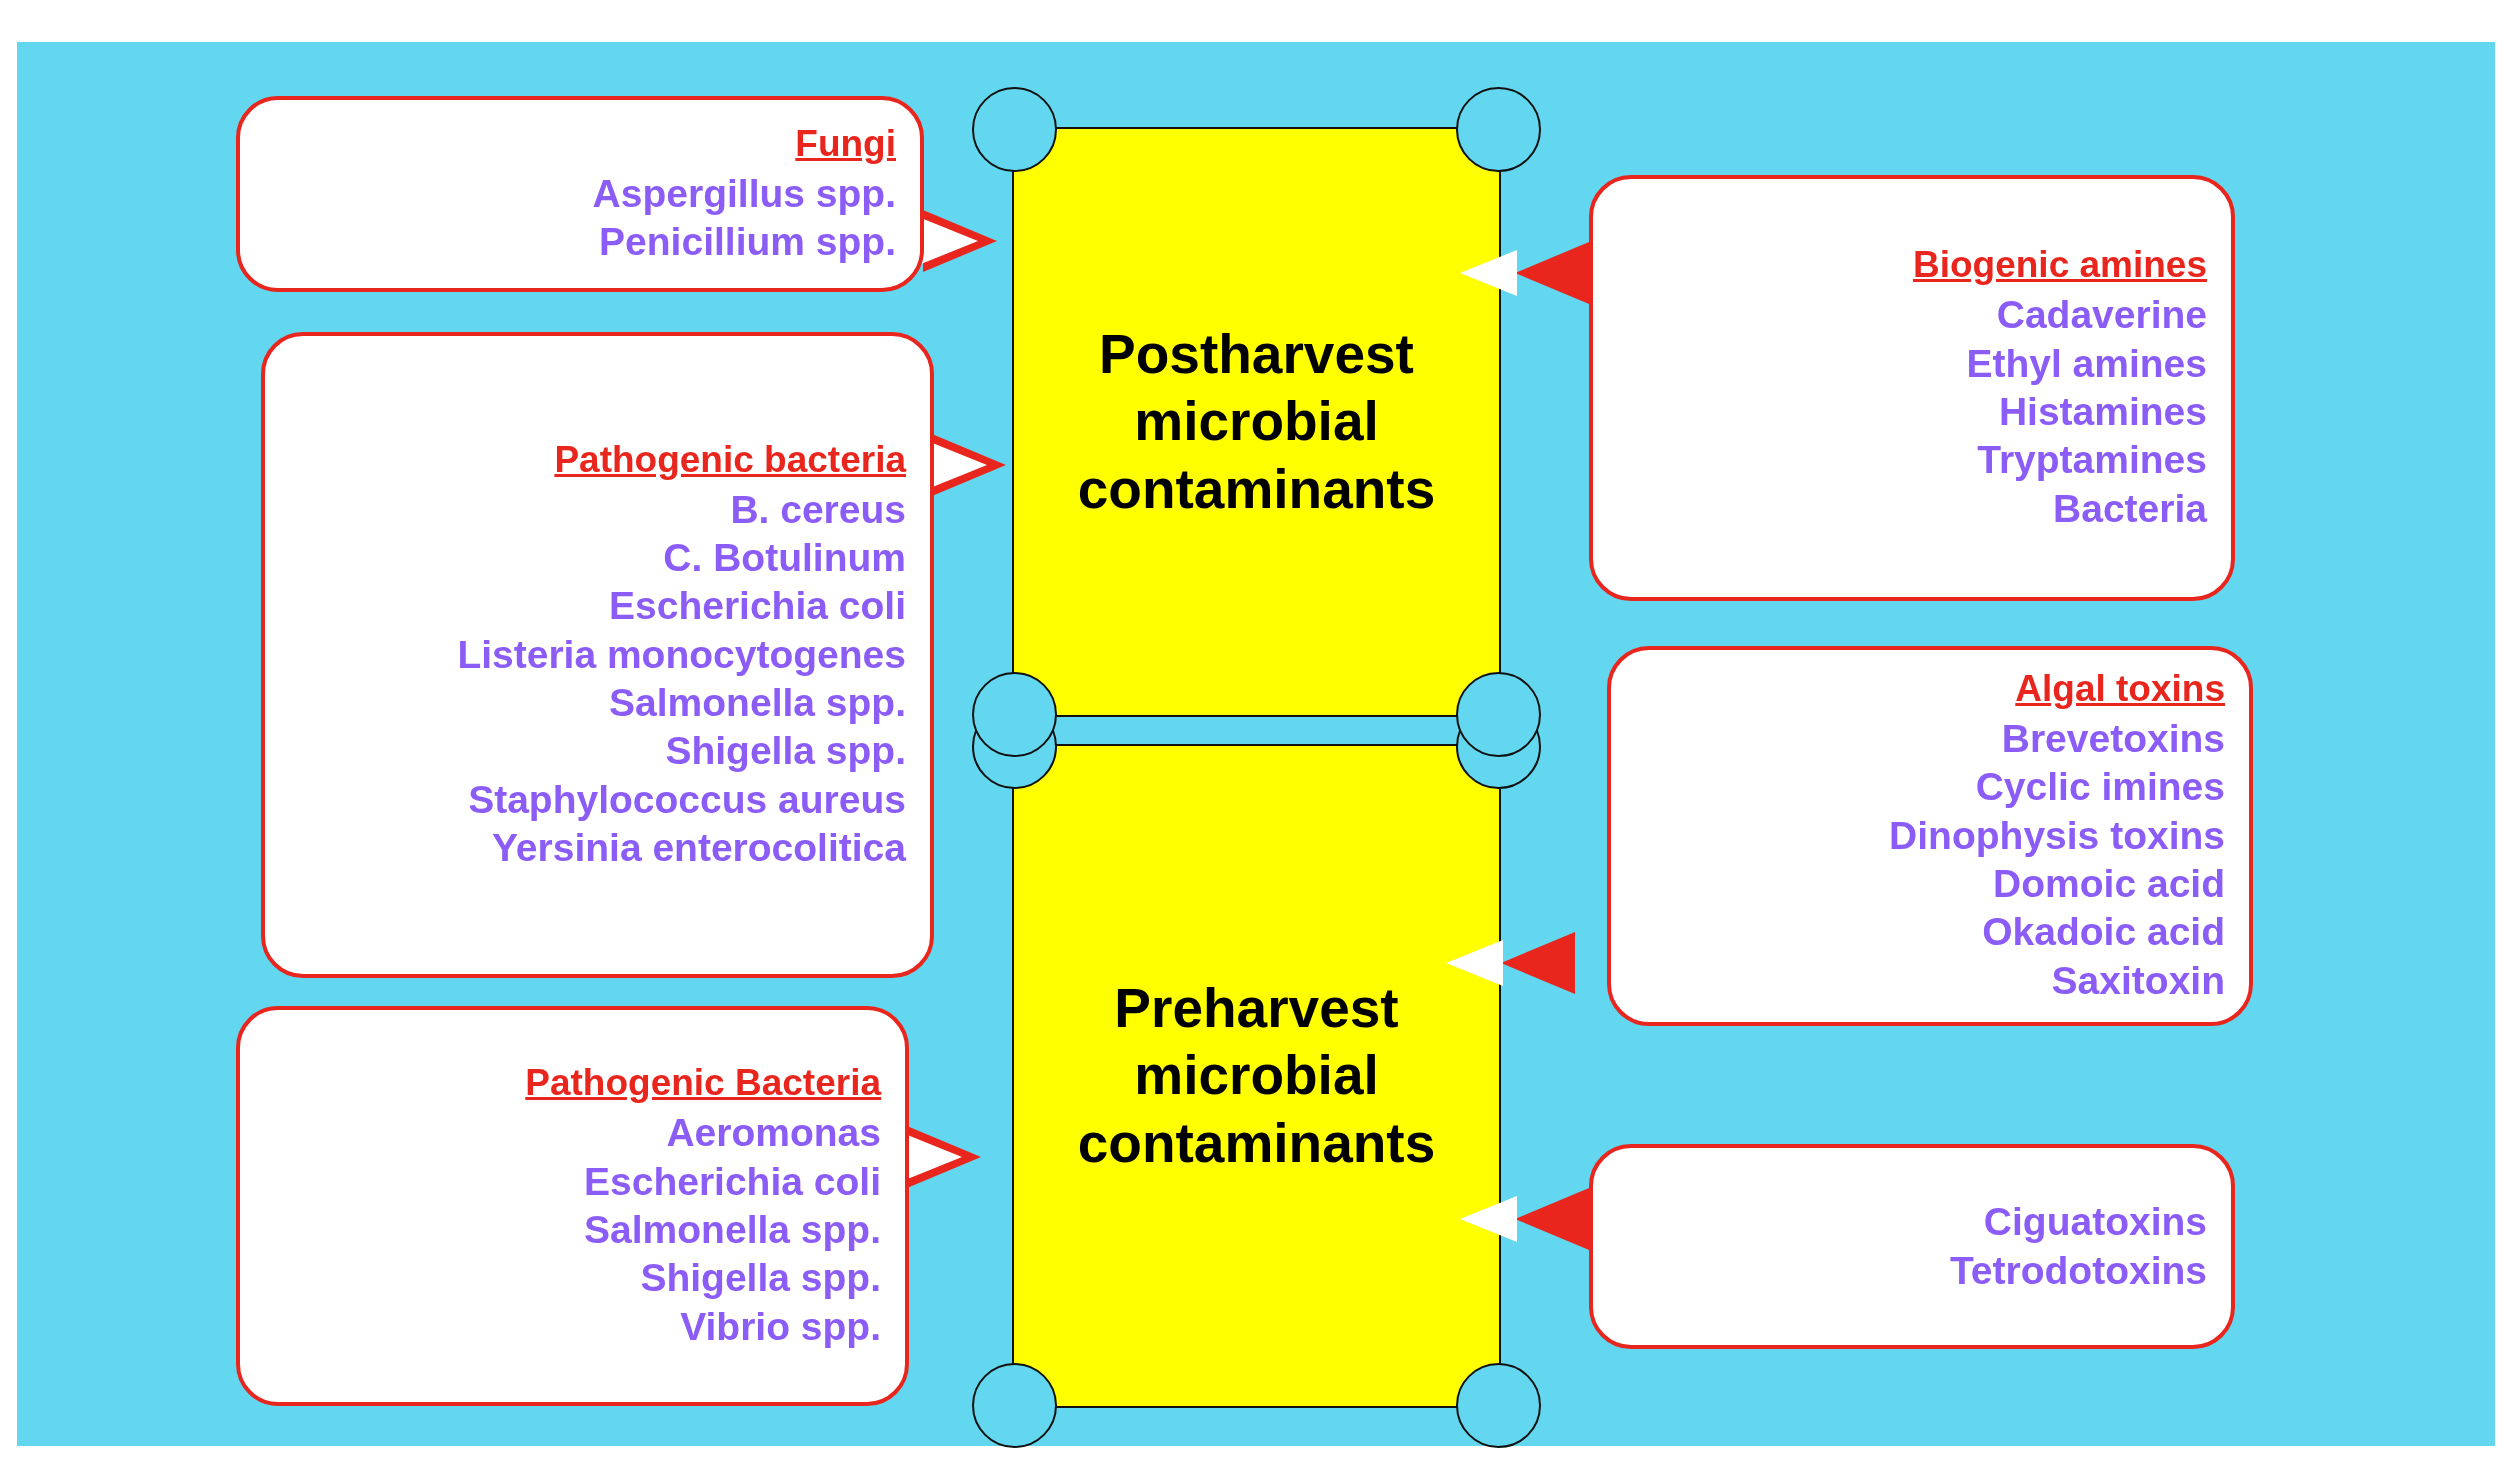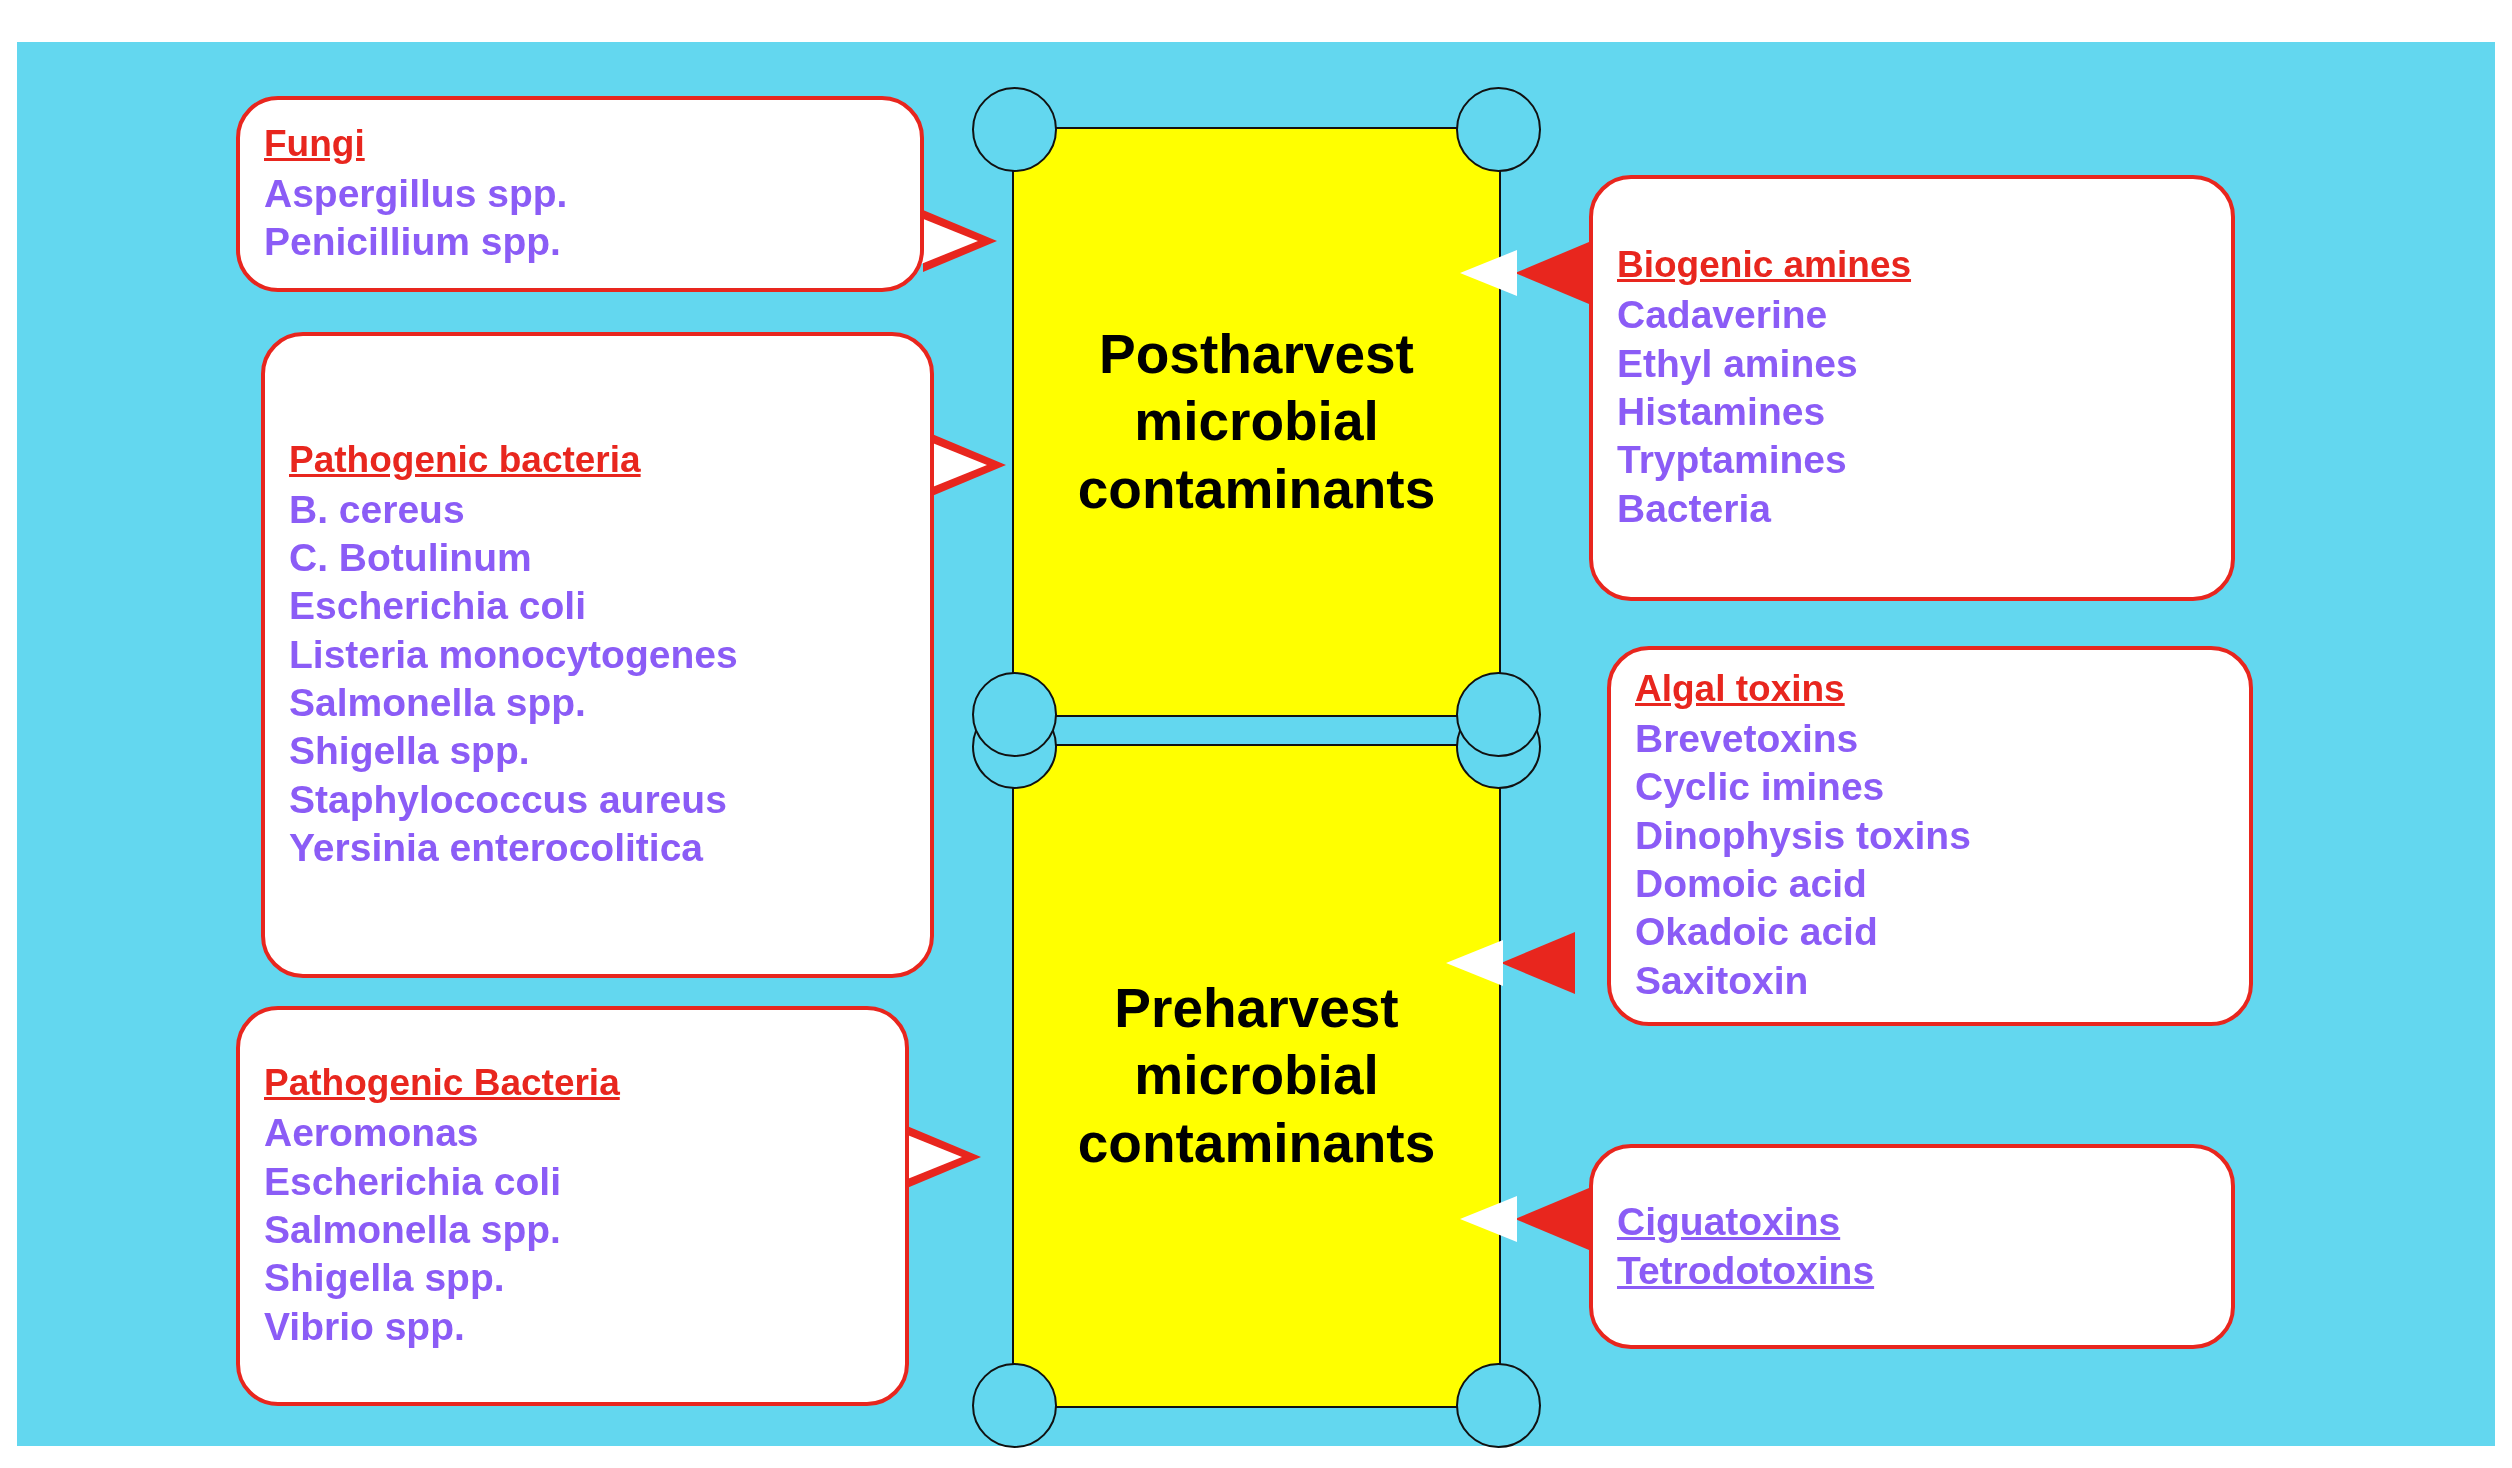--- a/index.html
+++ b/index.html
@@ -73,21 +73,21 @@
 
   
   .callout {
     position: absolute;
     background: #ffffff;
     border: 4.6px solid #e8261e;
     border-radius: 42px;
     box-sizing: border-box;
     display: flex;
     flex-direction: column;
-    align-items: flex-start;
+    align-items: flex-end;
     justify-content: center;
     padding: 13px 24px;
   }
   .callout .title {
     color: #e8261e;
     font-weight: bold;
     text-decoration: underline;
     text-align: center;
     line-height: 1.2;
     margin-bottom: 3.7px;
@@ -153,21 +153,21 @@
 
   #c-amines     { left: 1589px; top: 175px;  width: 646px;  height: 426px; }
   #c-amines .title { font-size: 37px; }
   #c-amines .item  { font-size: 39px; }
 
   #c-algal      { left: 1607px; top: 646px;  width: 646px;  height: 380px; }
   #c-algal .title { font-size: 37px; }
   #c-algal .item  { font-size: 39px; }
 
   #c-toxins     { left: 1589px; top: 1144px; width: 646px;  height: 205px; }
-  #c-toxins .item  { font-size: 39px; text-decoration: underline; }
+  #c-toxins .item  { font-size: 39px; }
 </style>
 </head>
 <body>
 
 <div id="canvas">
   <div id="bg"></div>
 
   <div class="center-node" id="node-pre">
     <div class="notch" style="left:-42px; top:-42px;"></div>
     <div class="notch" style="right:-42px; top:-42px;"></div>

